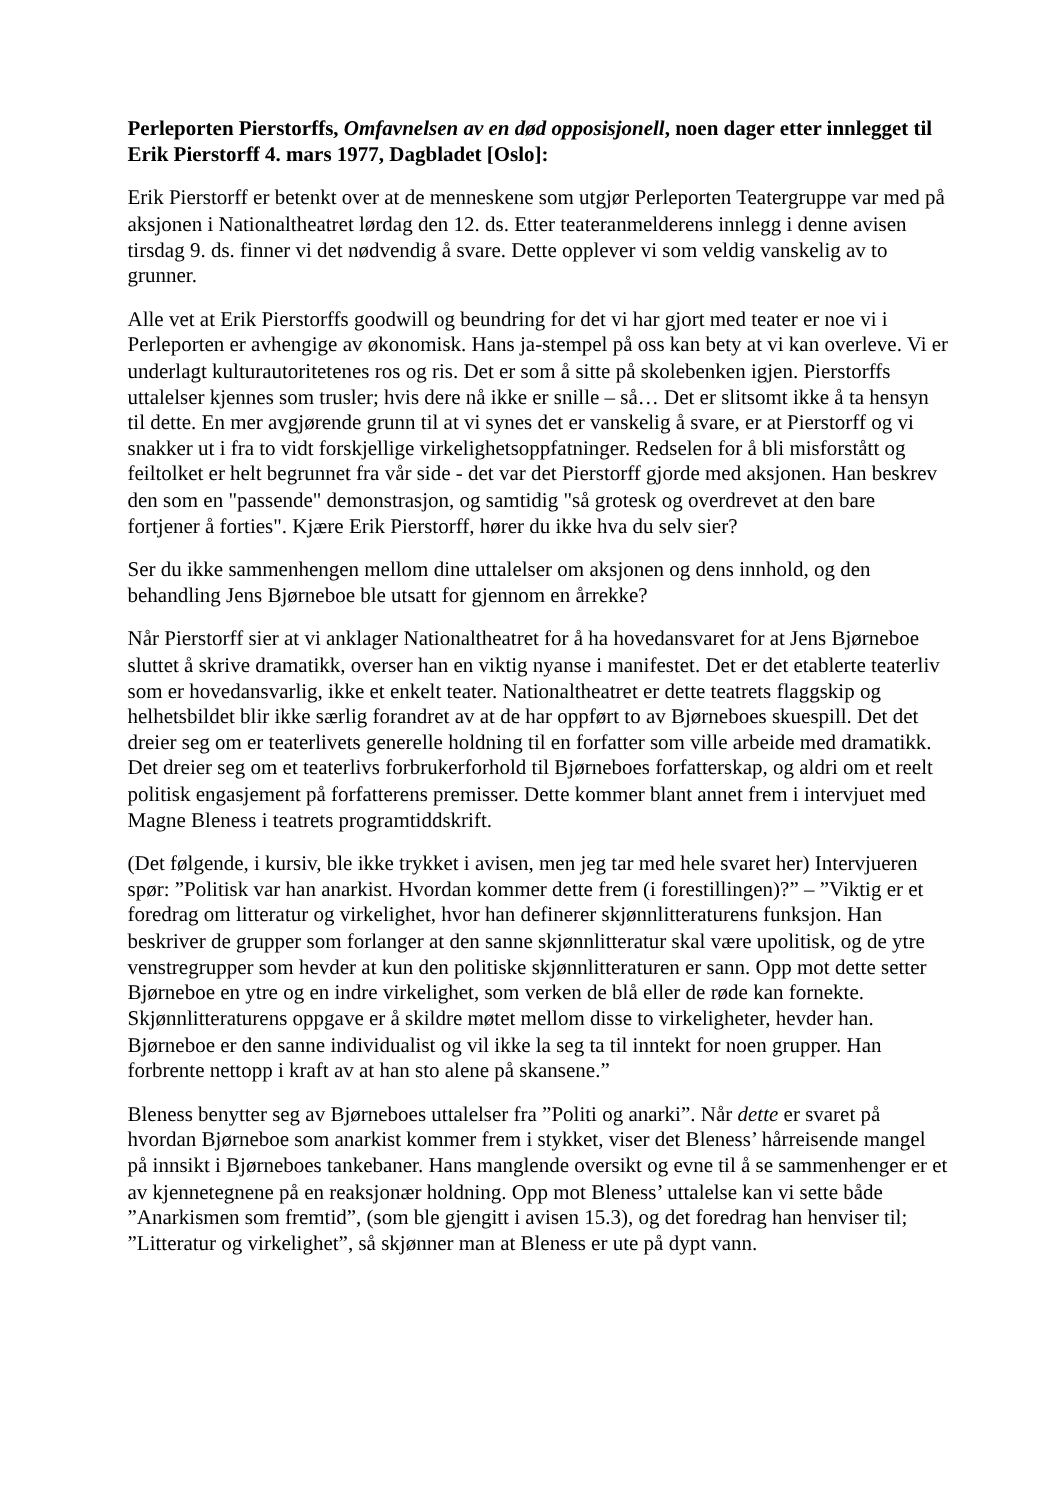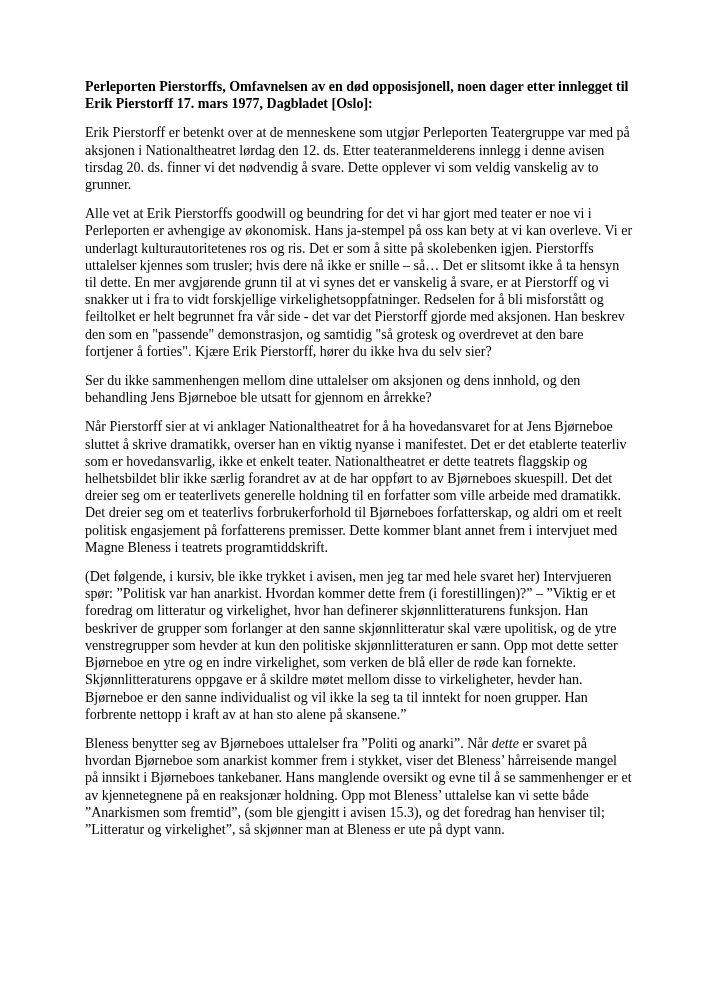--- a/index.html
+++ b/index.html
@@ -28,36 +28,37 @@
     text-align: left;
   }
   p {
     margin: 0 0 12px 0;
     padding: 0;
   }
   .heading {
     font-weight: bold;
   }
   .heading .work-title {
+    font-style: italic;
     margin-top: 44px;
   }
   .emph {
     font-style: italic;
     font-family: Liberation Serif, serif;
   }
 </style>
 </head>
 <body>
 
 <div class="page">
   <div class="content">
 
-    <p class="heading"><span>Perleporten Pierstorffs, </span><span class="work-title">Omfavnelsen av en død opposisjonell</span><span>, noen dager etter innlegget til Erik Pierstorff 17. mars 1977, Dagbladet [Oslo]:</span></p>
+    <p class="heading"><span>Perleporten Pierstorffs, </span><span class="work-title">Omfavnelsen av en død opposisjonell</span><span>, noen dager etter innlegget til Erik Pierstorff 4. mars 1977, Dagbladet [Oslo]:</span></p>
 
-    <p>Erik Pierstorff er betenkt over at de menneskene som utgjør Perleporten Teatergruppe var med på aksjonen i Nationaltheatret lørdag den 12. ds. Etter teateranmelderens innlegg i denne avisen tirsdag 20. ds. finner vi det nødvendig å svare. Dette opplever vi som veldig vanskelig av to grunner.</p>
+    <p>Erik Pierstorff er betenkt over at de menneskene som utgjør Perleporten Teatergruppe var med på aksjonen i Nationaltheatret lørdag den 12. ds. Etter teateranmelderens innlegg i denne avisen tirsdag 9. ds. finner vi det nødvendig å svare. Dette opplever vi som veldig vanskelig av to grunner.</p>
 
     <p>Alle vet at Erik Pierstorffs goodwill og beundring for det vi har gjort med teater er noe vi i Perleporten er avhengige av økonomisk. Hans ja-stempel på oss kan bety at vi kan overleve. Vi er underlagt kulturautoritetenes ros og ris. Det er som å sitte på skolebenken igjen. Pierstorffs uttalelser kjennes som trusler; hvis dere nå ikke er snille – så… Det er slitsomt ikke å ta hensyn til dette. En mer avgjørende grunn til at vi synes det er vanskelig å svare, er at Pierstorff og vi snakker ut i fra to vidt forskjellige virkelighetsoppfatninger. Redselen for å bli misforstått og feiltolket er helt begrunnet fra vår side - det var det Pierstorff gjorde med aksjonen. Han beskrev den som en "passende" demonstrasjon, og samtidig "så grotesk og overdrevet at den bare fortjener å forties". Kjære Erik Pierstorff, hører du ikke hva du selv sier?</p>
 
     <p>Ser du ikke sammenhengen mellom dine uttalelser om aksjonen og dens innhold, og den behandling Jens Bjørneboe ble utsatt for gjennom en årrekke?</p>
 
     <p>Når Pierstorff sier at vi anklager Nationaltheatret for å ha hovedansvaret for at Jens Bjørneboe sluttet å skrive dramatikk, overser han en viktig nyanse i manifestet. Det er det etablerte teaterliv som er hovedansvarlig, ikke et enkelt teater. Nationaltheatret er dette teatrets flaggskip og helhetsbildet blir ikke særlig forandret av at de har oppført to av Bjørneboes skuespill. Det det dreier seg om er teaterlivets generelle holdning til en forfatter som ville arbeide med dramatikk. Det dreier seg om et teaterlivs forbrukerforhold til Bjørneboes forfatterskap, og aldri om et reelt politisk engasjement på forfatterens premisser. Dette kommer blant annet frem i intervjuet med Magne Bleness i teatrets programtiddskrift.</p>
 
     <p>(Det følgende, i kursiv, ble ikke trykket i avisen, men jeg tar med hele svaret her) Intervjueren spør: ”Politisk var han anarkist. Hvordan kommer dette frem (i forestillingen)?” – ”Viktig er et foredrag om litteratur og virkelighet, hvor han definerer skjønnlitteraturens funksjon. Han beskriver de grupper som forlanger at den sanne skjønnlitteratur skal være upolitisk, og de ytre venstregrupper som hevder at kun den politiske skjønnlitteraturen er sann. Opp mot dette setter Bjørneboe en ytre og en indre virkelighet, som verken de blå eller de røde kan fornekte. Skjønnlitteraturens oppgave er å skildre møtet mellom disse to virkeligheter, hevder han. Bjørneboe er den sanne individualist og vil ikke la seg ta til inntekt for noen grupper. Han forbrente nettopp i kraft av at han sto alene på skansene.”</p>
 
     <p><span>Bleness benytter seg av Bjørneboes uttalelser fra ”Politi og anarki”. Når </span><span class="emph">dette</span><span> er svaret på hvordan Bjørneboe som anarkist kommer frem i stykket, viser det Bleness’ hårreisende mangel på innsikt i Bjørneboes tankebaner. Hans manglende oversikt og evne til å se sammenhenger er et av kjennetegnene på en reaksjonær holdning. Opp mot Bleness’ uttalelse kan vi sette både ”Anarkismen som fremtid”, (som ble gjengitt i avisen 15.3), og det foredrag han henviser til; ”Litteratur og virkelighet”, så skjønner man at Bleness er ute på dypt vann.</span></p>

